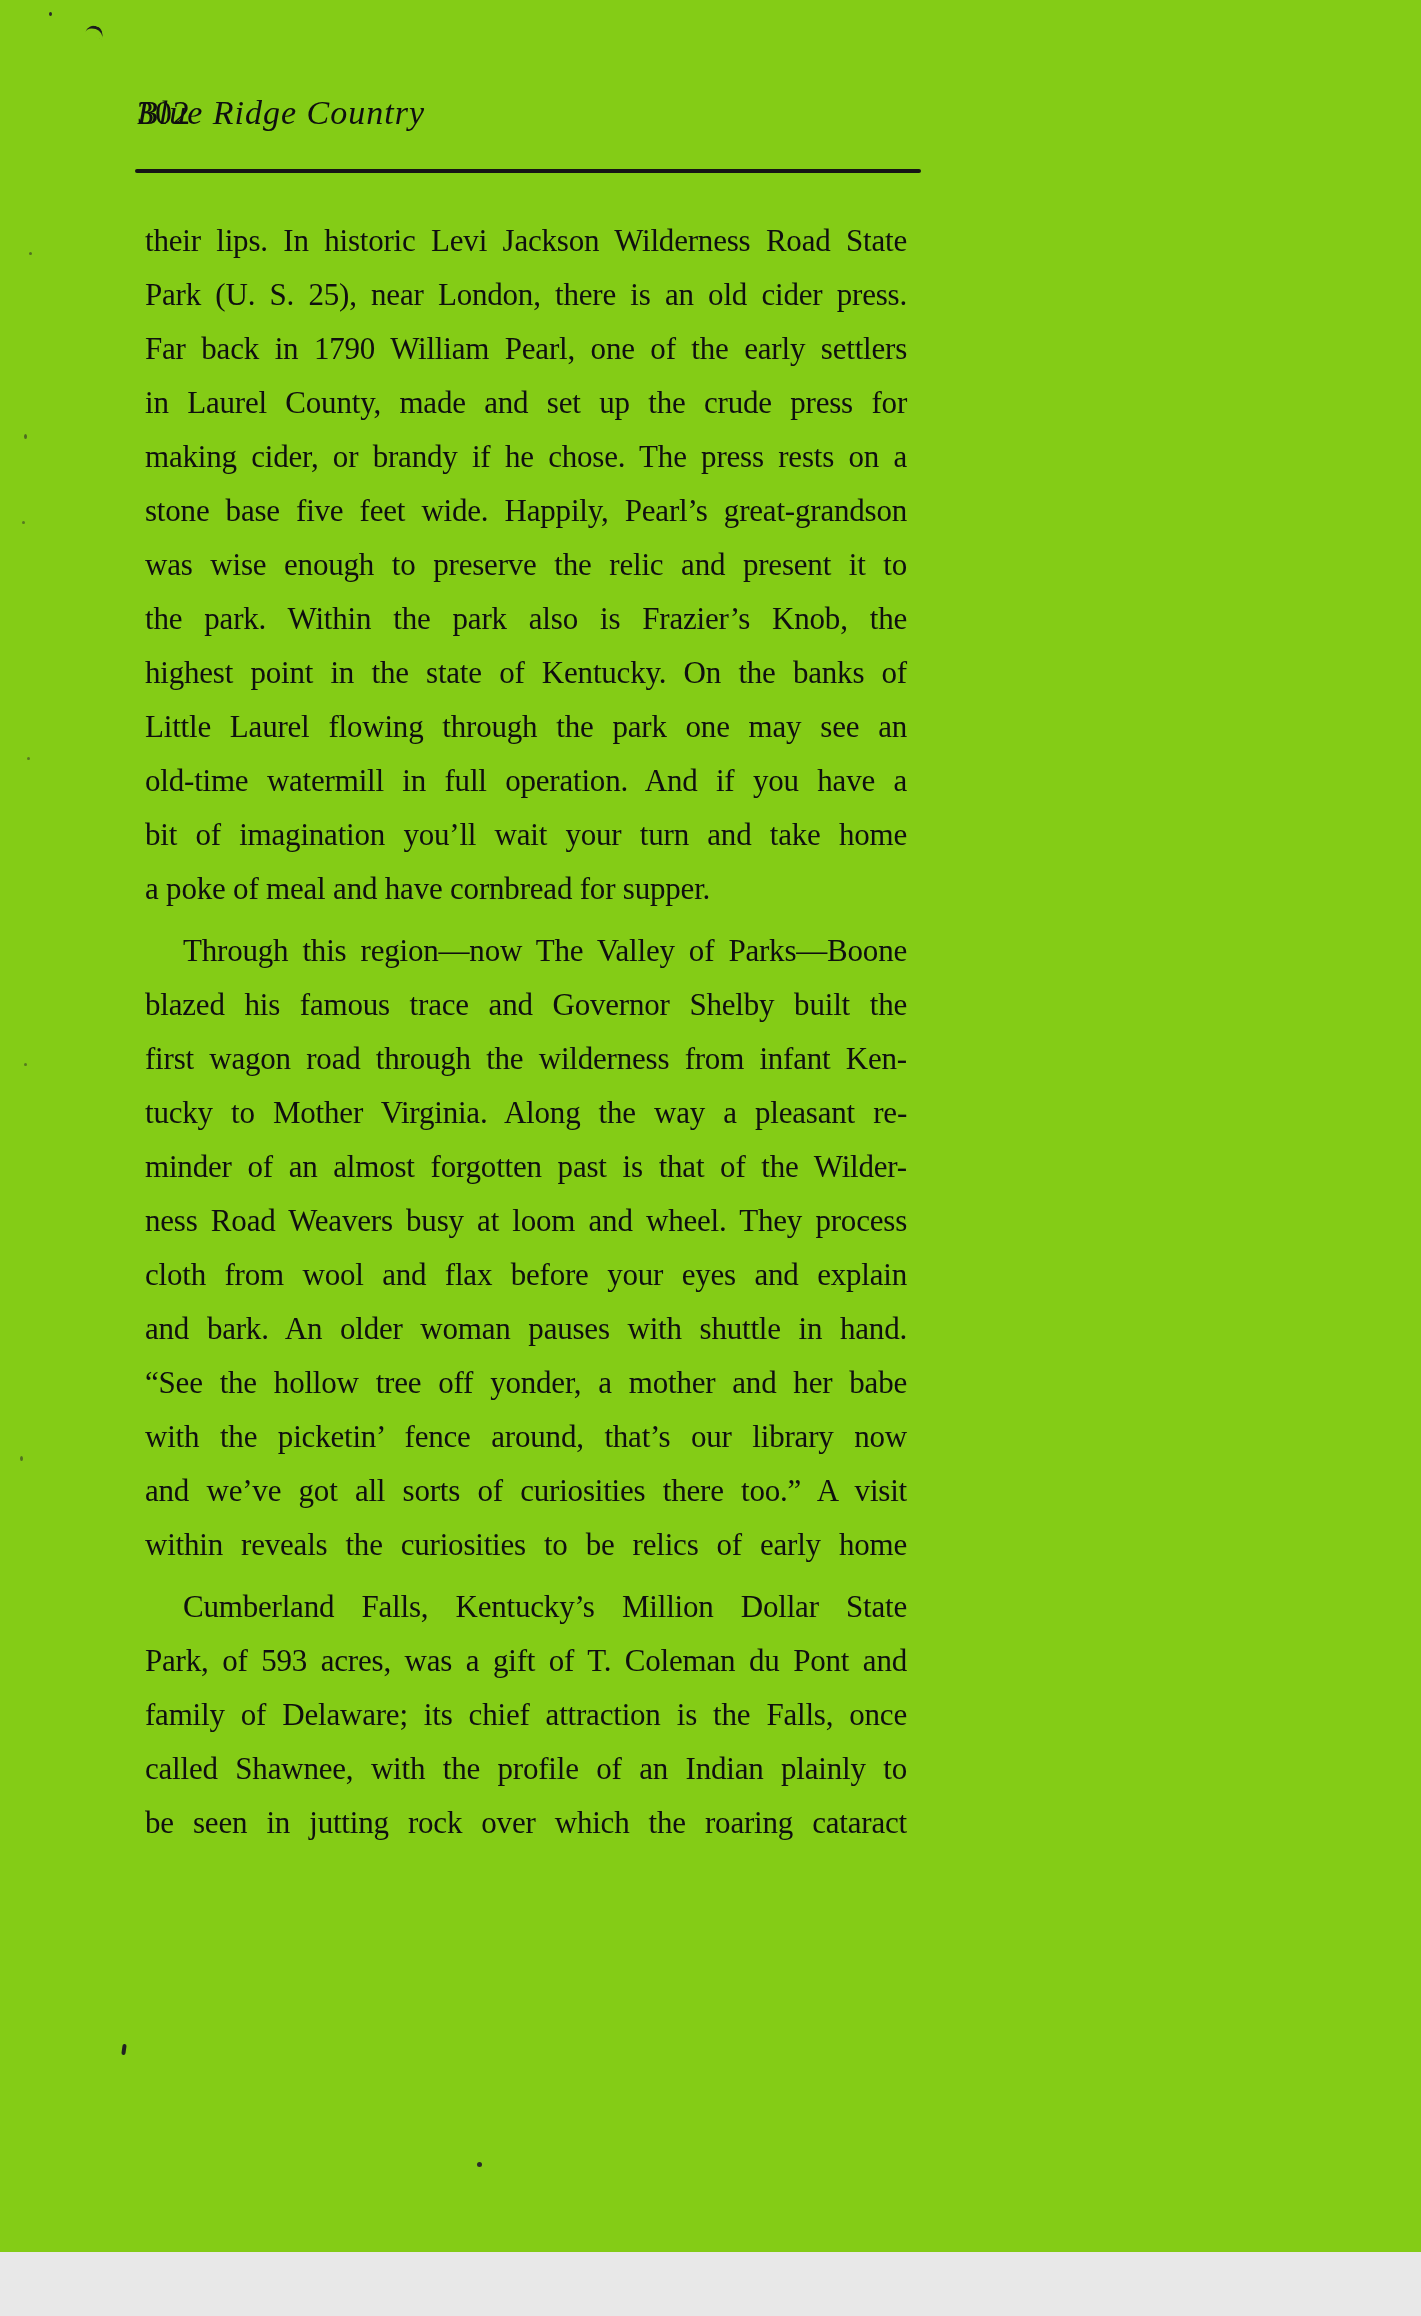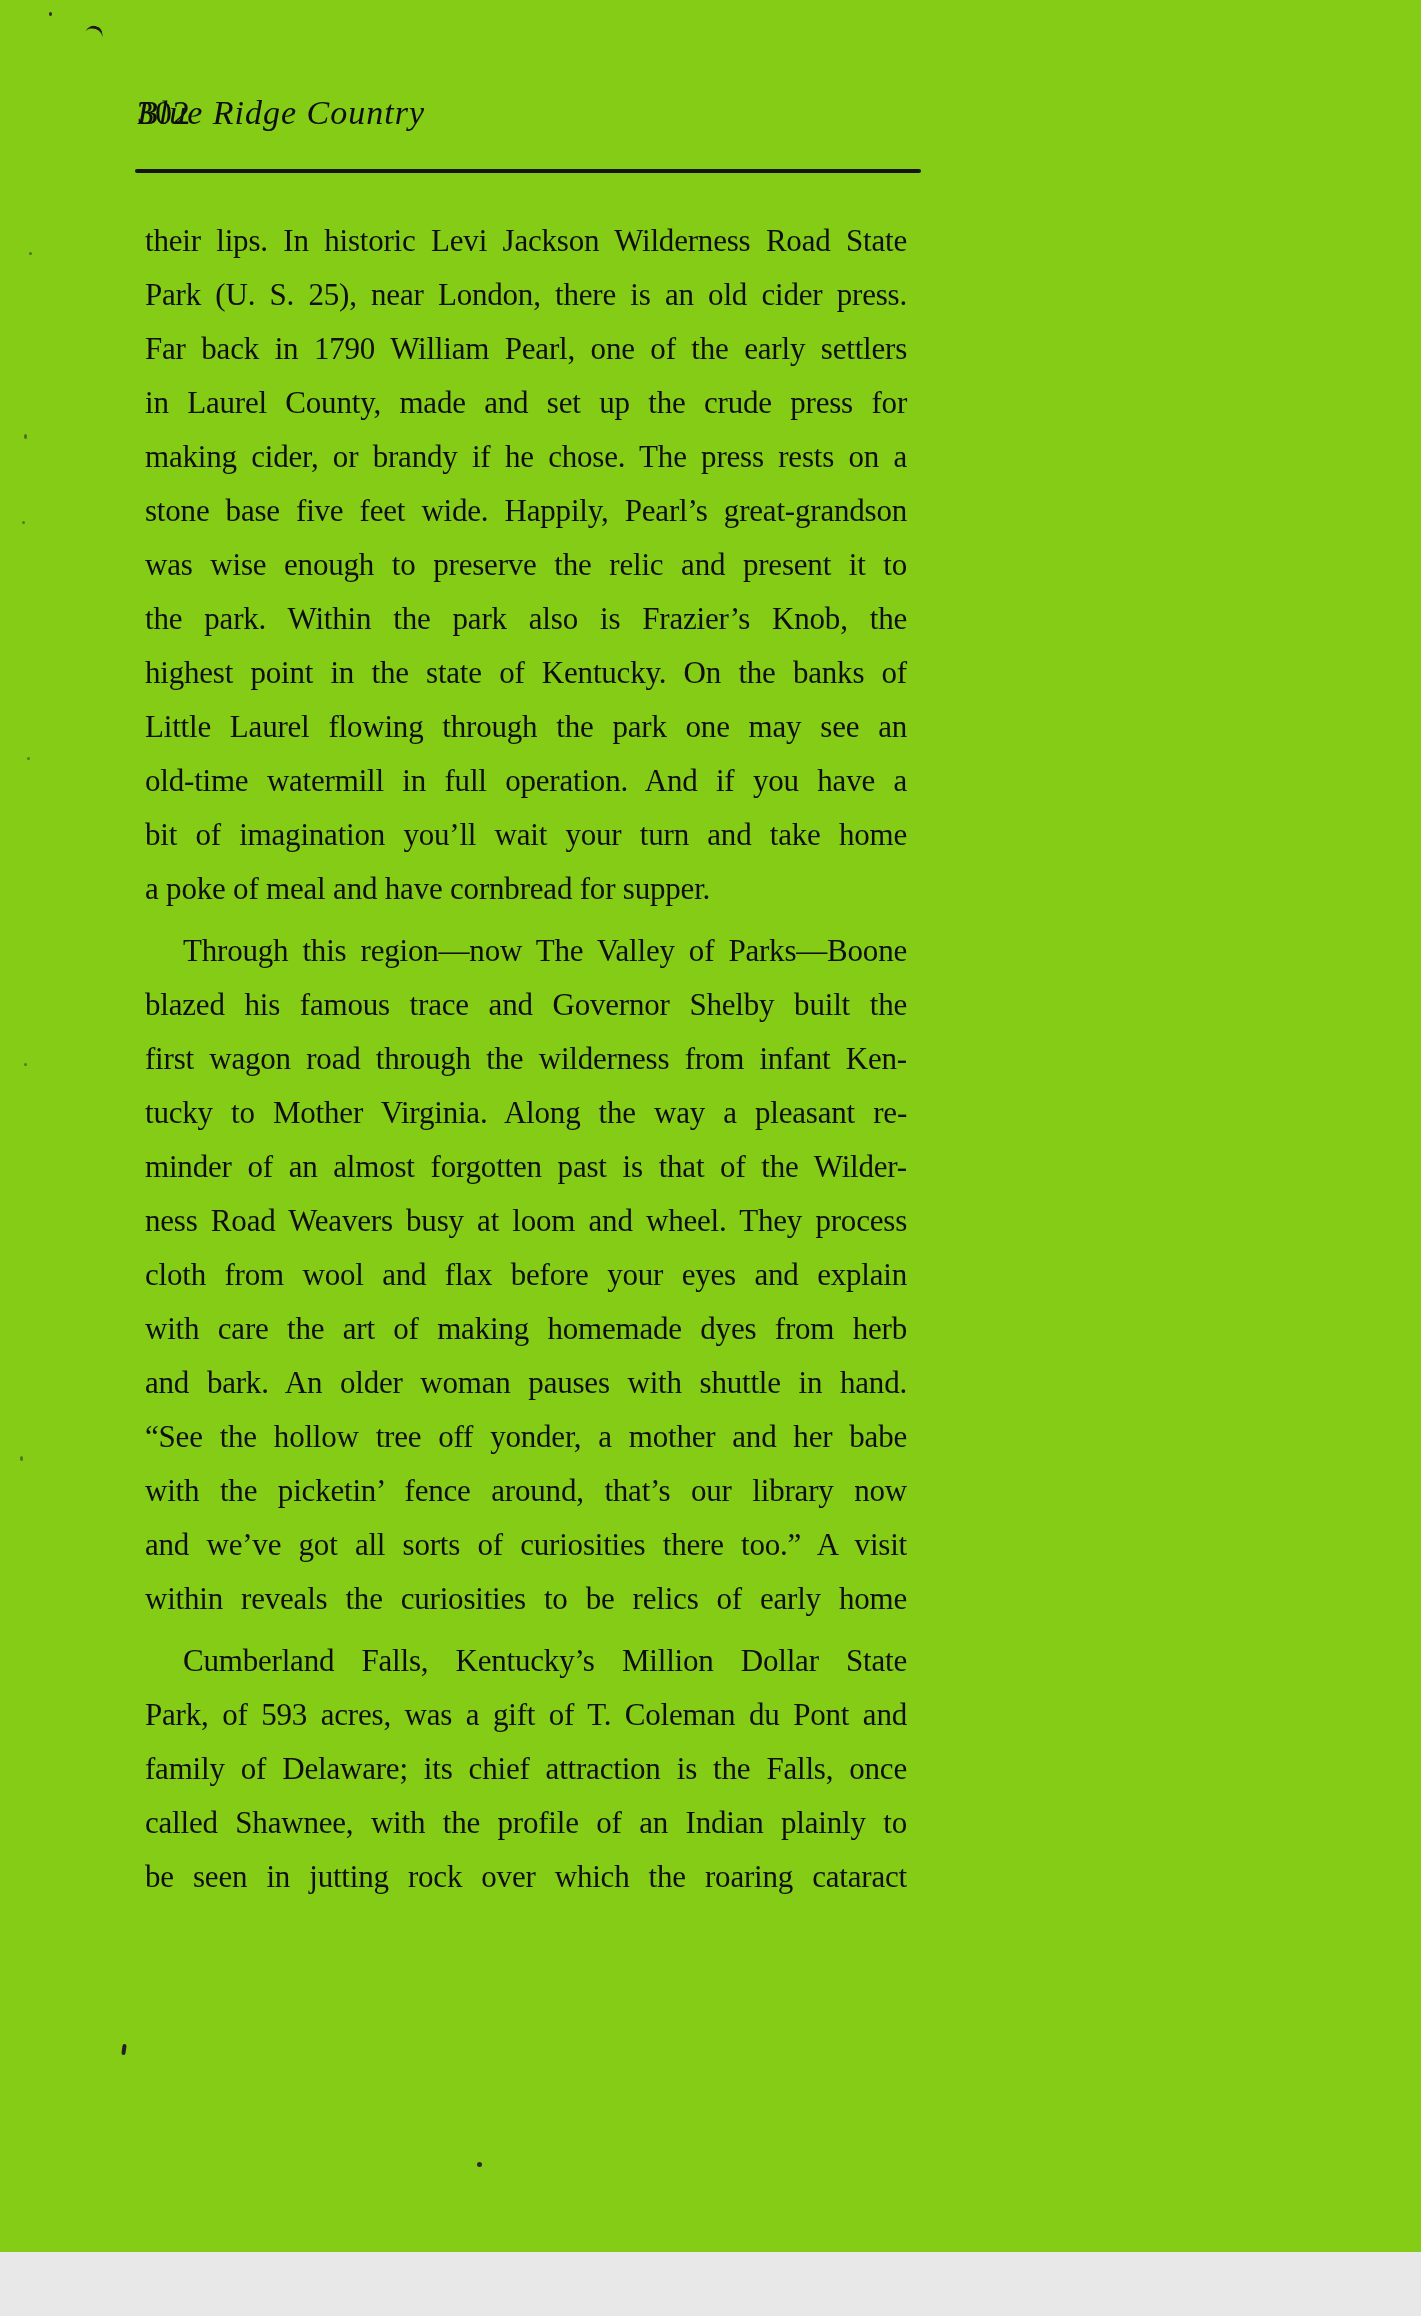--- a/index.html
+++ b/index.html
@@ -115,21 +115,20 @@
         <div class="line last">a poke of meal and have cornbread for supper.</div>
       </div>
       <div class="paragraph">
         <div class="line indent">Through this region—now The Valley of Parks—Boone</div>
         <div class="line">blazed his famous trace and Governor Shelby built the</div>
         <div class="line">first wagon road through the wilderness from infant Ken-</div>
         <div class="line">tucky to Mother Virginia. Along the way a pleasant re-</div>
         <div class="line">minder of an almost forgotten past is that of the Wilder-</div>
         <div class="line">ness Road Weavers busy at loom and wheel. They process</div>
         <div class="line">cloth from wool and flax before your eyes and explain</div>
-        <div class="line">with care the art of making homemade dyes from herb</div>
         <div class="line">and bark. An older woman pauses with shuttle in hand.</div>
         <div class="line">“See the hollow tree off yonder, a mother and her babe</div>
         <div class="line">with the picketin’ fence around, that’s our library now</div>
         <div class="line">and we’ve got all sorts of curiosities there too.” A visit</div>
         <div class="line">within reveals the curiosities to be relics of early home</div>
       </div>
       <div class="paragraph">
         <div class="line indent">Cumberland Falls, Kentucky’s Million Dollar State</div>
         <div class="line">Park, of 593 acres, was a gift of T. Coleman du Pont and</div>
         <div class="line">family of Delaware; its chief attraction is the Falls, once</div>

